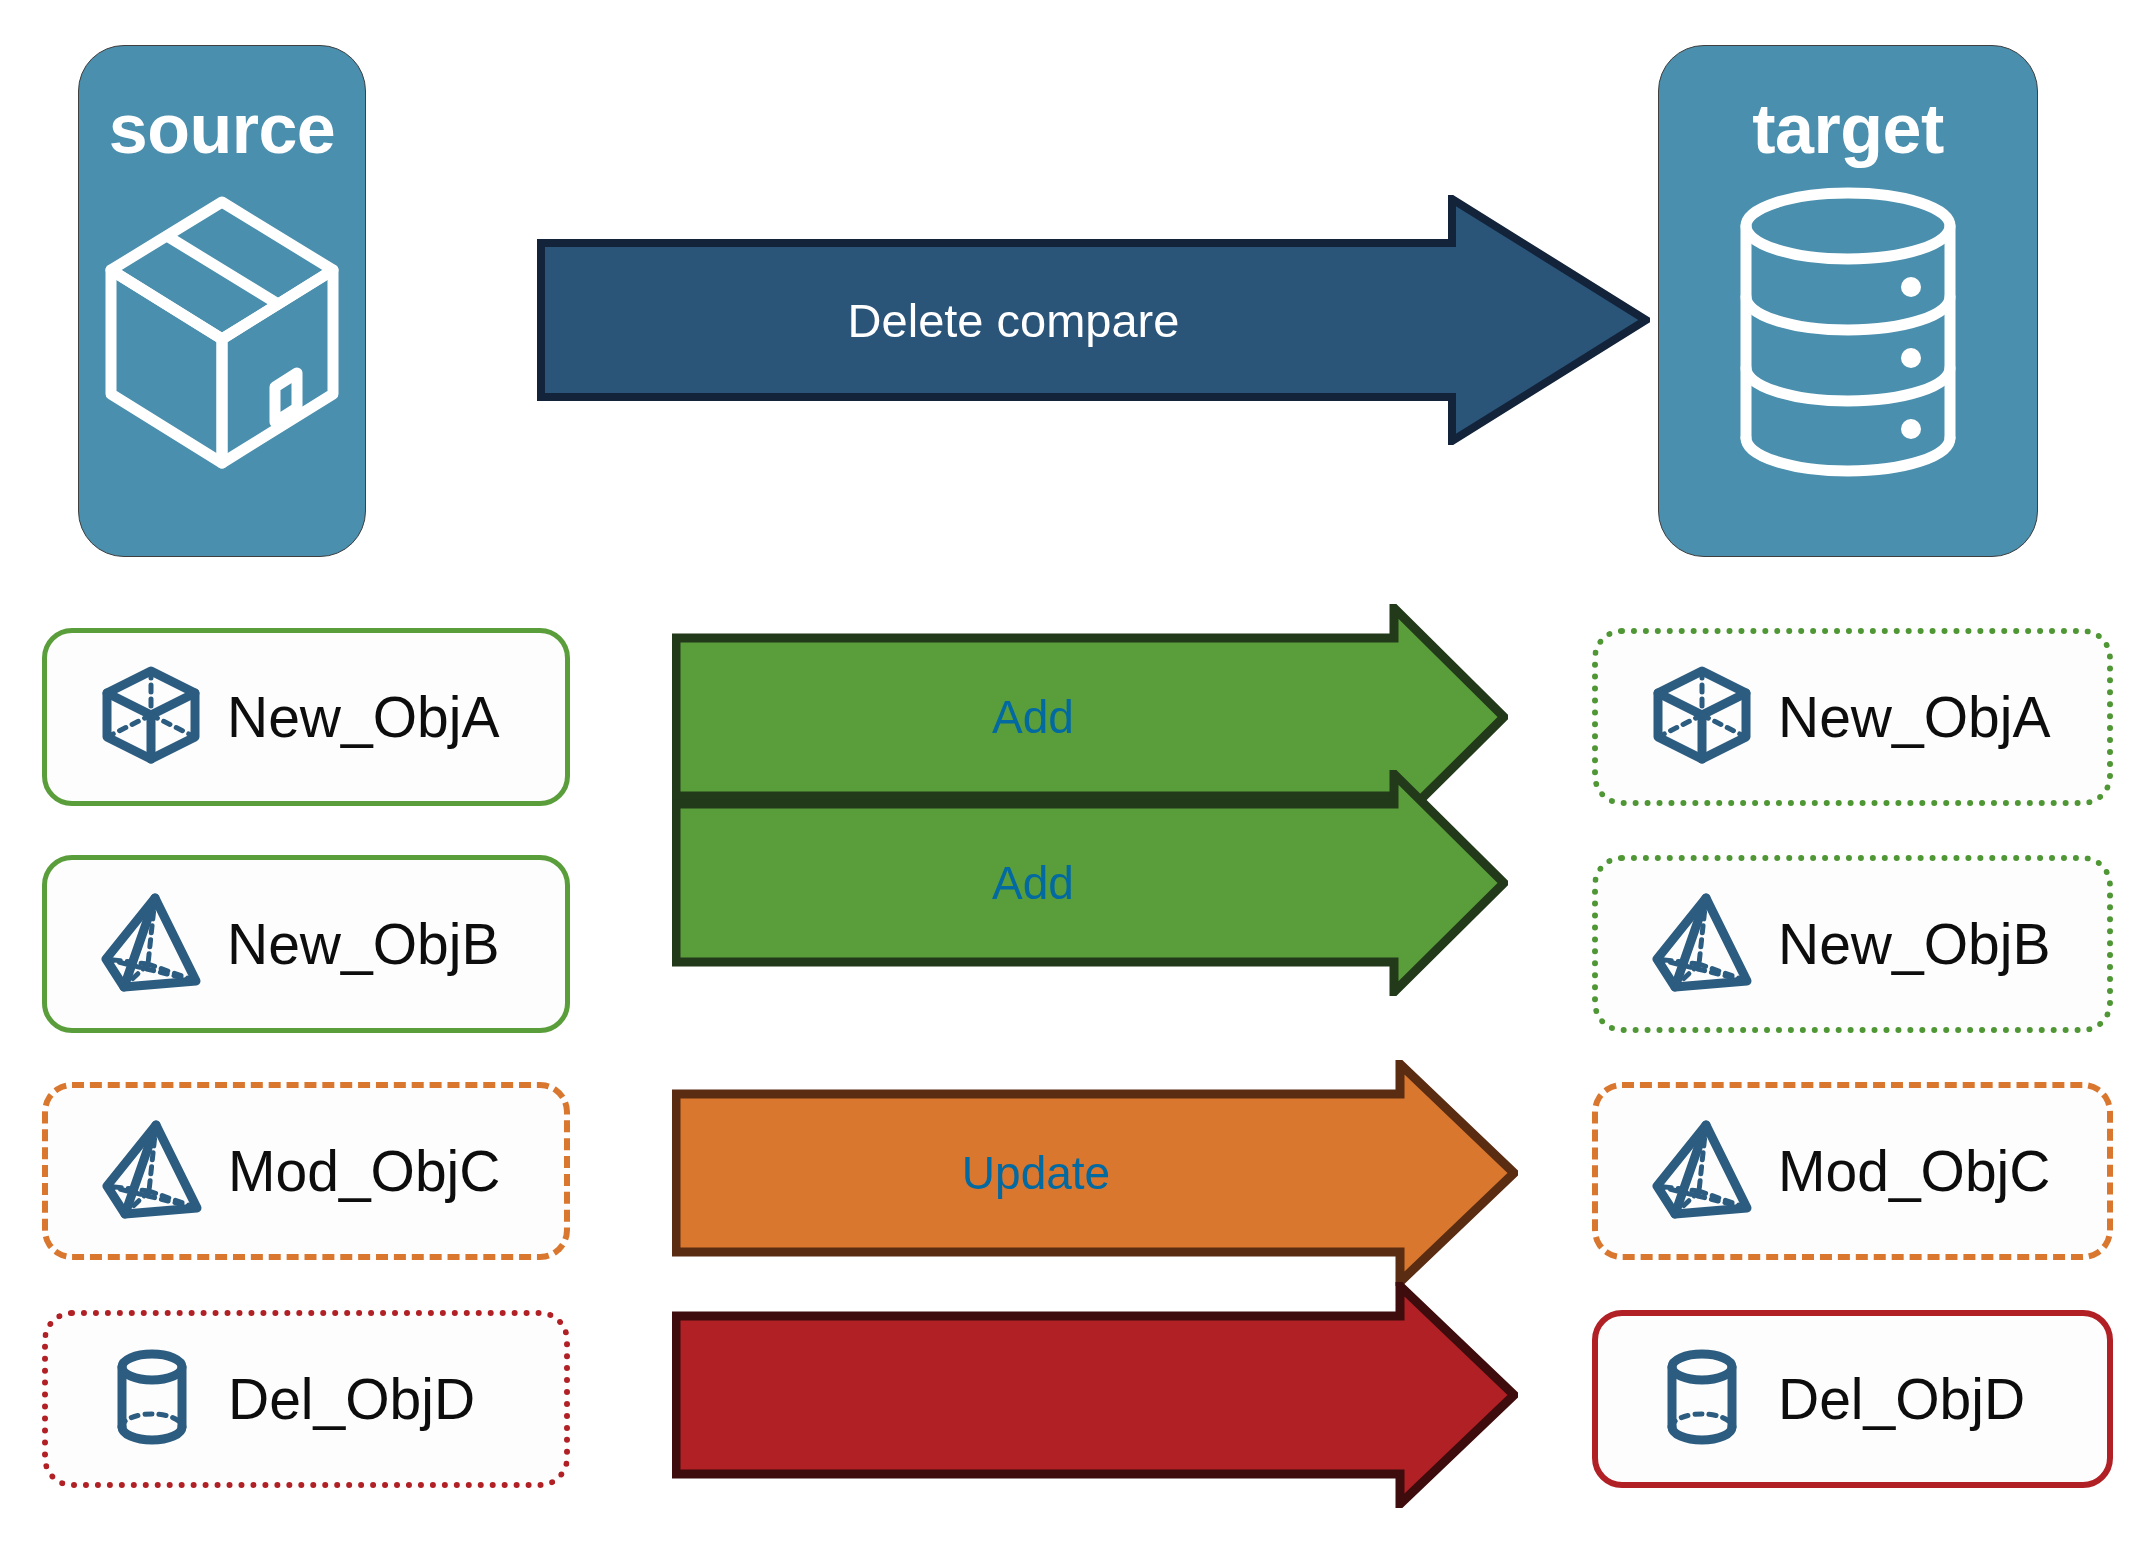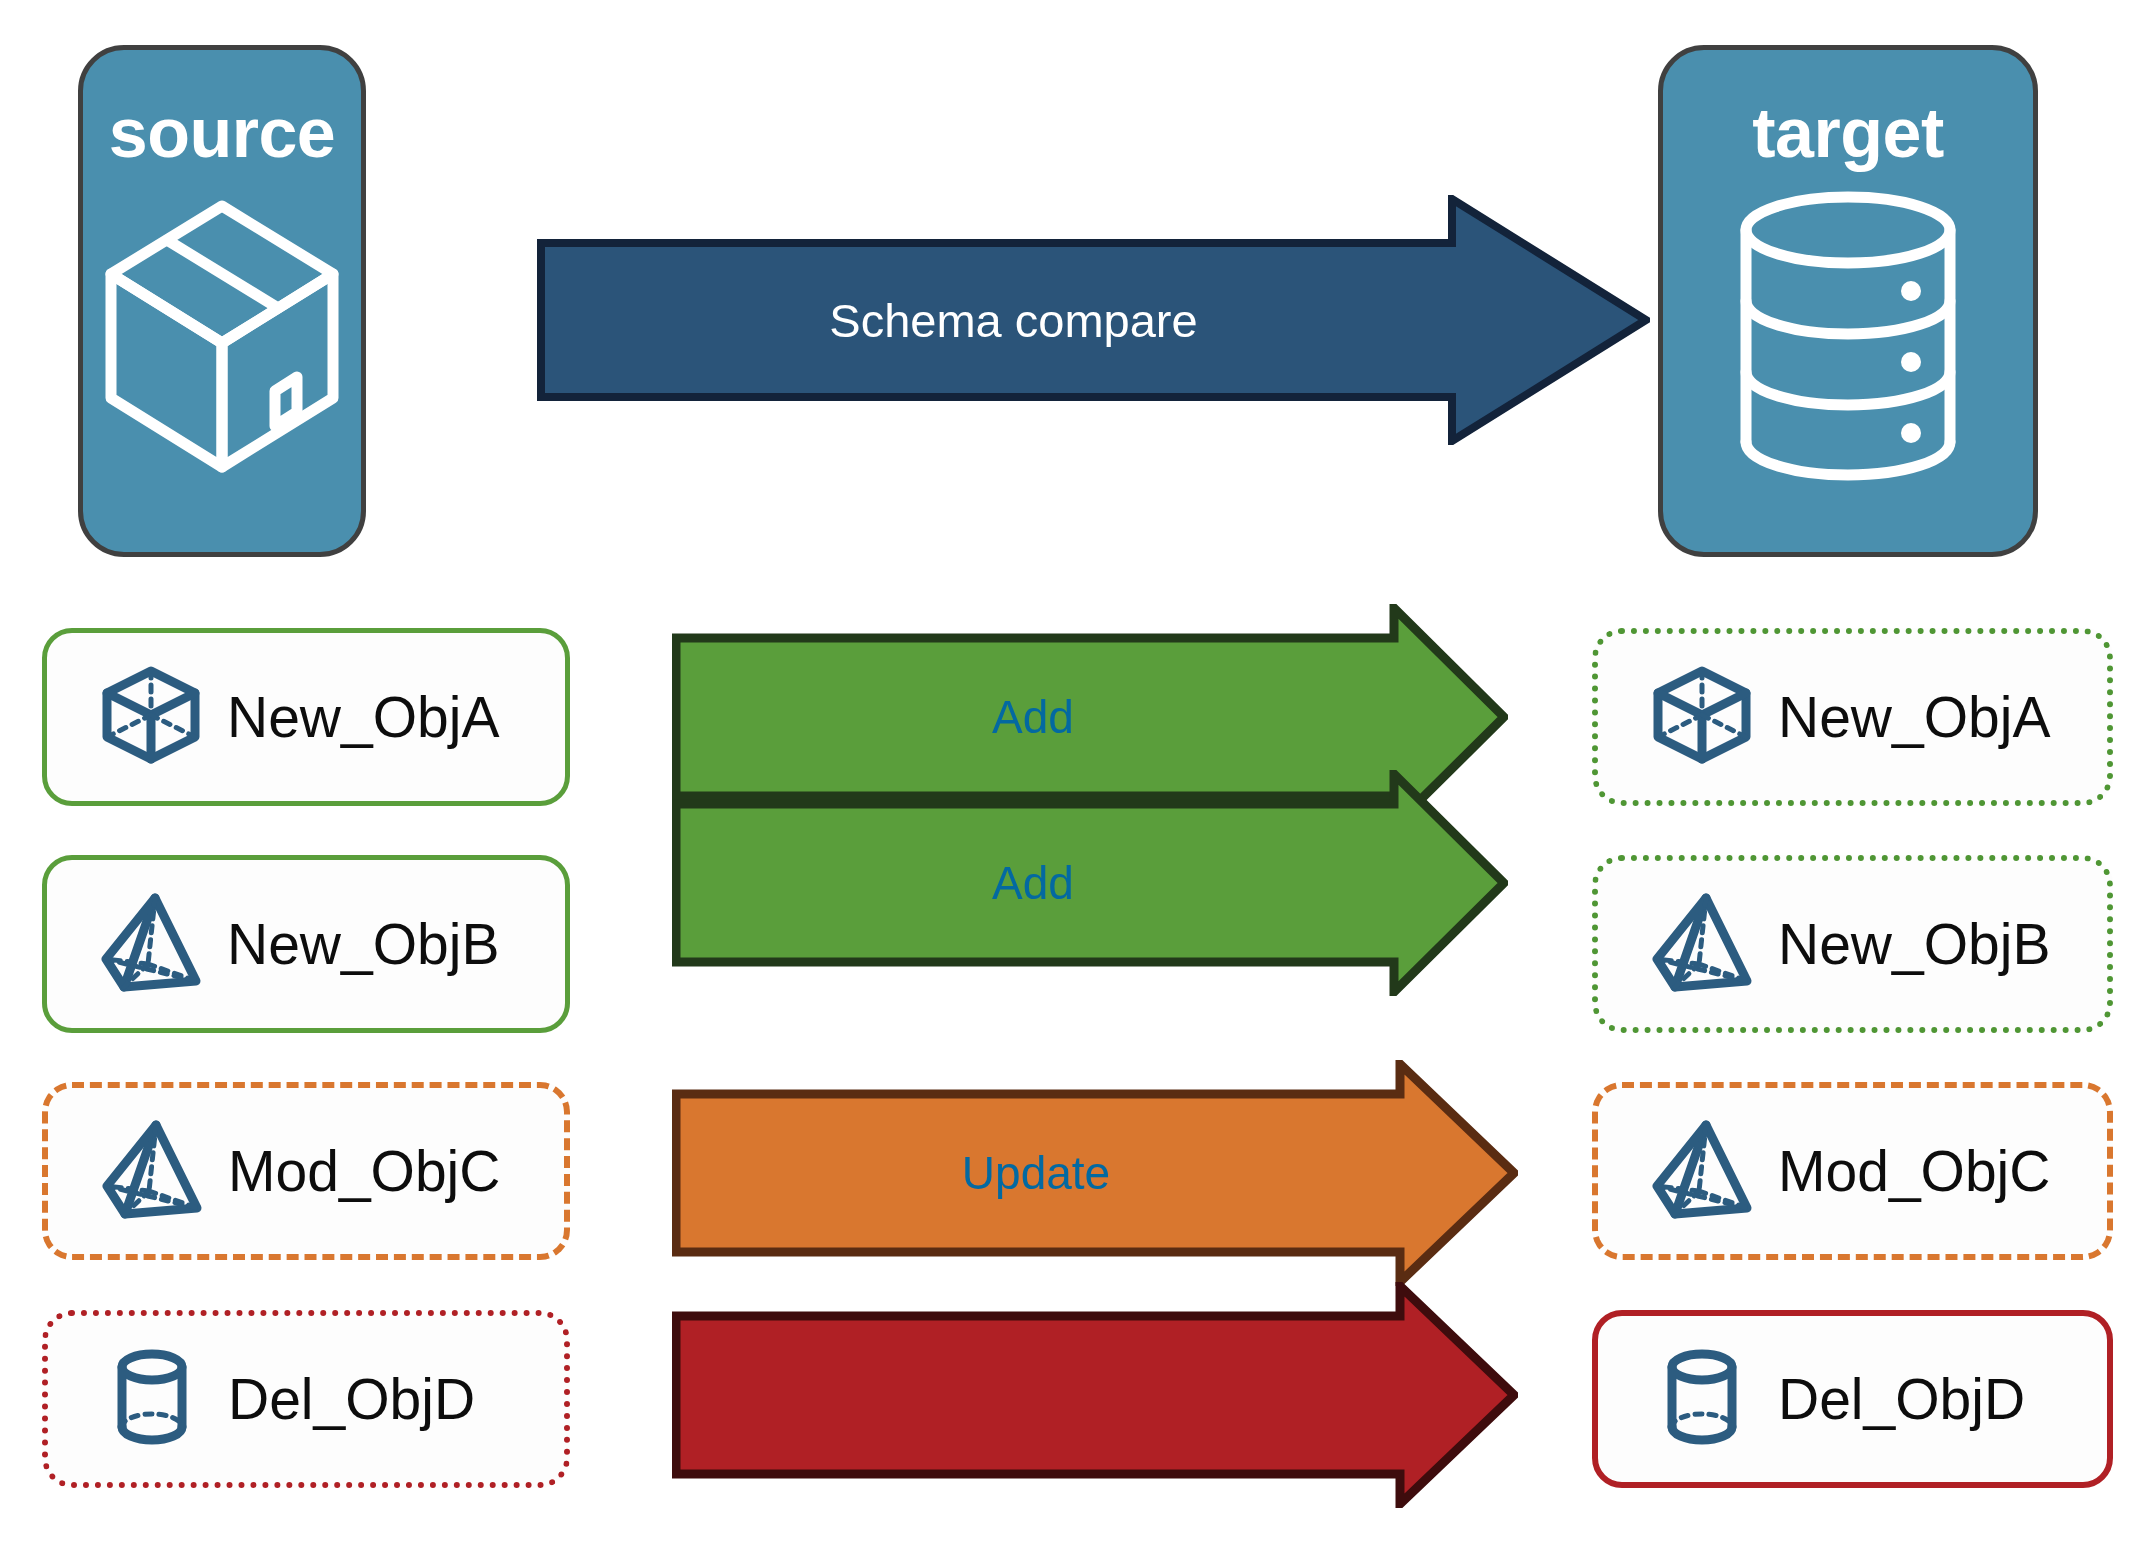--- a/index.html
+++ b/index.html
@@ -18,21 +18,21 @@
     position: absolute;
     left: 0; top: 0;
     width: 2150px;
     height: 1550px;
   }
 
   
   .endpoint {
     position: absolute;
     background: #4a8fae;
-    border: 5px solid #404040;
+    border: 1px solid #404040;
     border-radius: 46px;
     box-sizing: border-box;
     display: flex;
     flex-direction: column;
     align-items: center;
   }
   .endpoint-title {
     color: #ffffff;
     font-weight: bold;
     font-size: 70px;
@@ -148,21 +148,21 @@
         <circle cx="183" cy="176" r="10" fill="#ffffff" stroke="none"></circle>
         <circle cx="183" cy="247" r="10" fill="#ffffff" stroke="none"></circle>
       </svg>
     </div>
   </div>
 
   <div id="schema-arrow">
     <svg width="1113" height="250" viewBox="0 0 1113 250" preserveAspectRatio="none">
       <polygon points="4,48 915,48 915,4 1109,125 915,246 915,202 4,202" fill="#2b5479" stroke="#13233a" stroke-width="8" stroke-linejoin="miter"></polygon>
     </svg>
-    <div id="schema-arrow-label" class="arrow-label">Schema compare</div>
+    <div id="schema-arrow-label" class="arrow-label">Delete compare</div>
   </div>
 
   <div class="objbox left-box bd-green-solid" style="top:628px;height:178px;">
     <span class="obj-icon">
       <svg width="104" height="104" viewBox="0 0 104 104" fill="none" stroke="#2c5c80" stroke-width="9" stroke-linejoin="round" stroke-linecap="round">
         <path d="M52 8 L96 30 L96 74 L52 96 L8 74 L8 30 Z"></path>
         <path d="M8 30 L52 52 L96 30"></path>
         <path d="M52 52 L52 96"></path>
         <g stroke-width="5" stroke-dasharray="7 7">
           <path d="M52 8 L52 52"></path>

